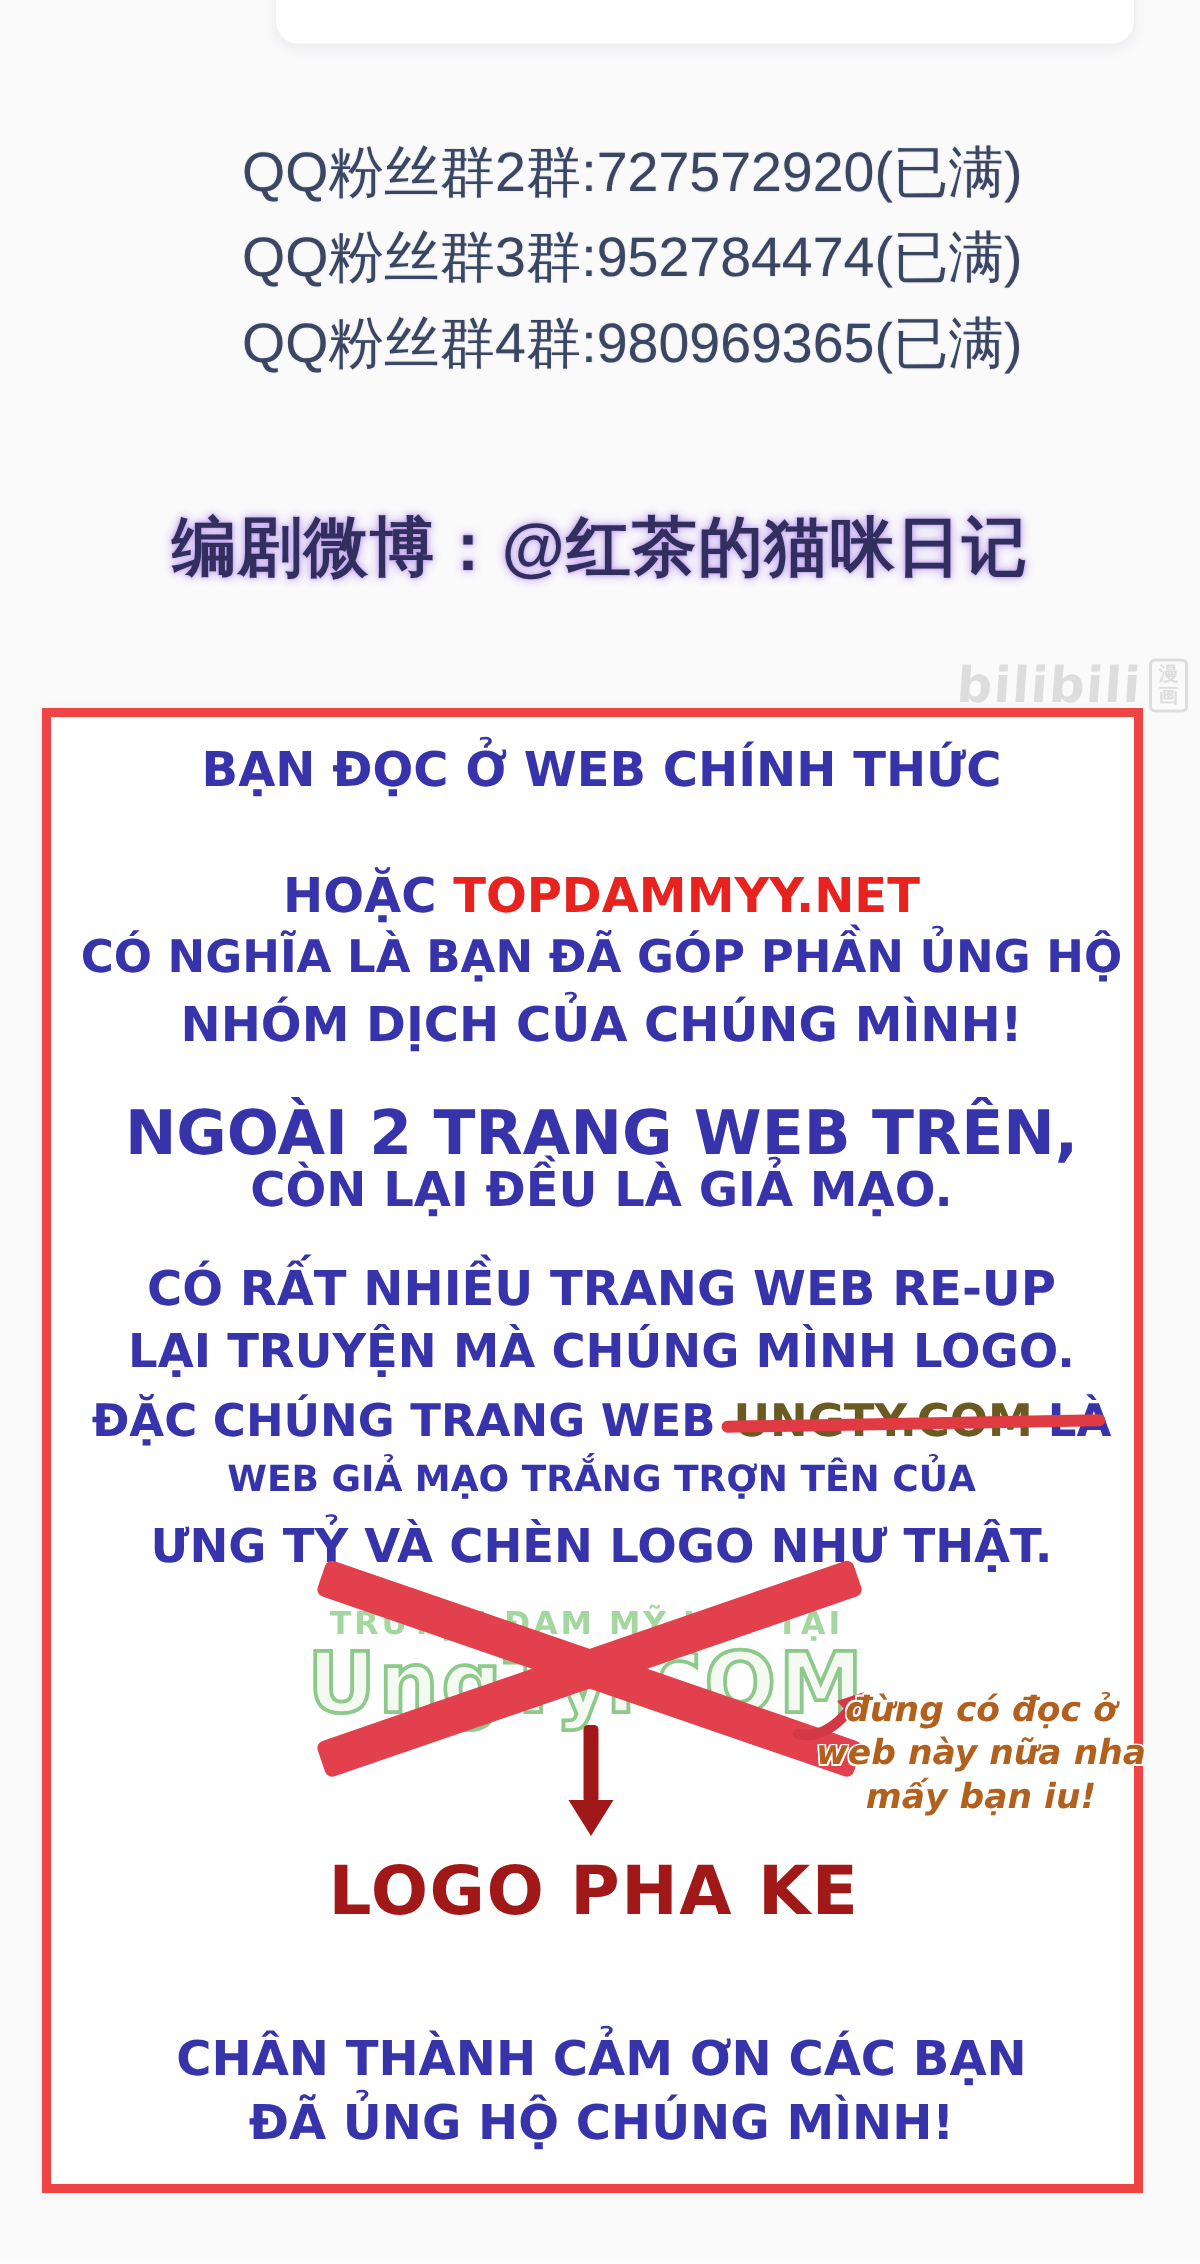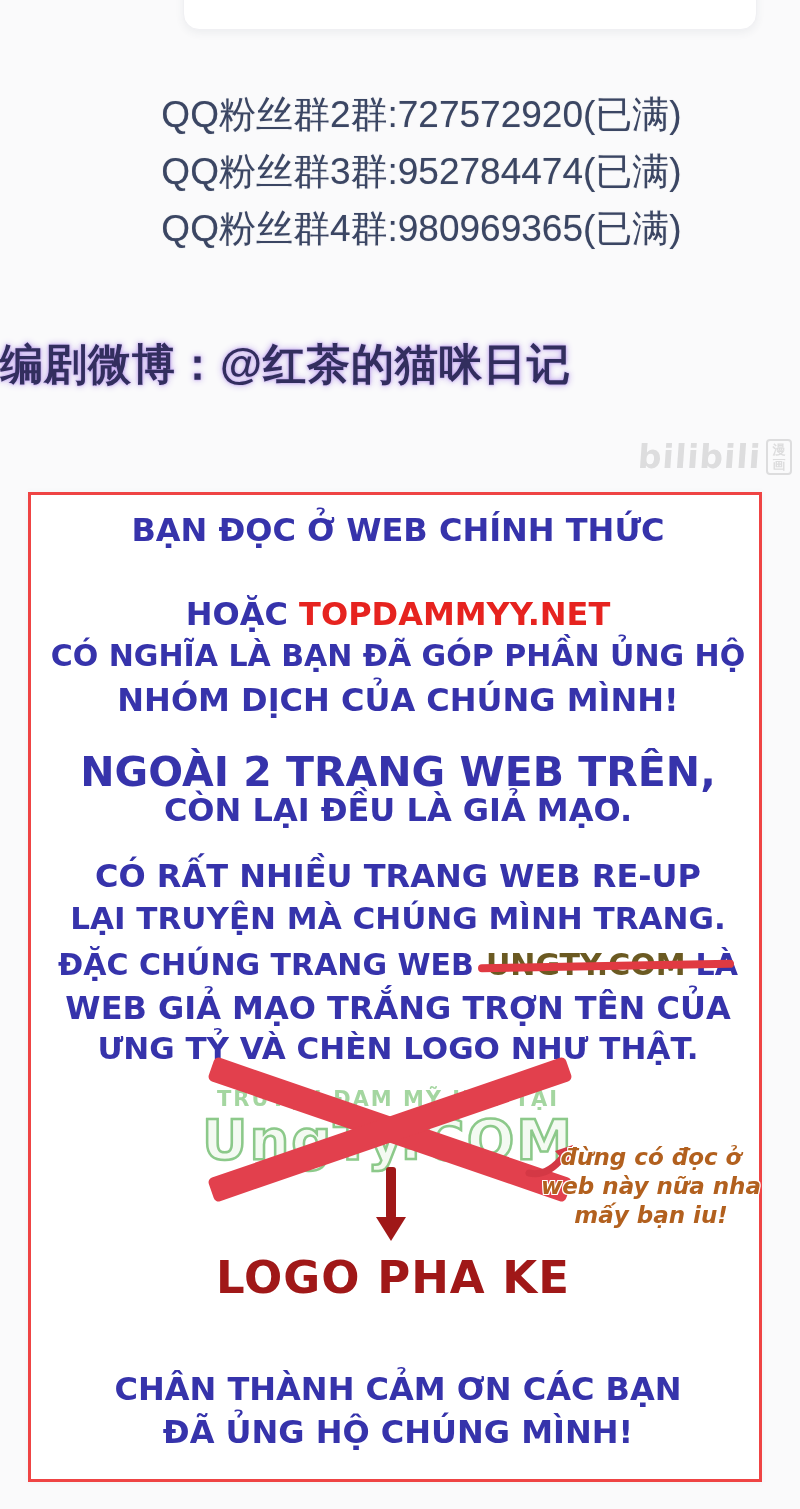--- a/index.html
+++ b/index.html
@@ -28,21 +28,21 @@
     font-family:"Liberation Sans", sans-serif;
     font-size:37px; line-height:57px; font-weight:500;
     color:#3b4663;
     text-shadow:0 0 1px rgba(59,70,99,.35);
     padding-left:43px;
   }
 
   
   .weibo-line {
     position:absolute; left:0; top:336px; width:800px;
-    text-align:left;
+    text-align:center;
     font-family:"Liberation Sans", sans-serif;
     font-size:43px; font-weight:bold;
     color:#322e5e;
     text-shadow:0 0 7px rgba(187,157,236,.95), 0 0 3px rgba(187,157,236,.85), 0 0 1px rgba(187,157,236,.8);
     letter-spacing:1px;
   }
 
   
   .bili-mark {
     position:absolute; right:8px; top:437px;
@@ -56,43 +56,43 @@
   }
   .bili-box {
     width:26px; text-align:center;
     border:2px solid #dcdcdd; border-radius:4px;
     font-size:13px; line-height:15px; color:#dcdcdd; font-weight:bold;
     padding:1px 0;
   }
 
   
   .panel {
-    position:absolute; left:28px; top:492px; width:734px; height:990px;
+    position:absolute; left:28px; top:472px; width:734px; height:990px;
     background:#ffffff;
-    border:3px solid #ef4444;
+    border:6px solid #ef4444;
     box-shadow:0 0 6px rgba(80,90,110,0.05);
   }
   .vn {
     position:absolute; left:0; width:734px; text-align:center;
     font-family:"DejaVu Sans", sans-serif; font-weight:bold;
     white-space:nowrap; letter-spacing:0;
   }
   .blue { color:#3633ab; }
   .red  { color:#e6231f; }
   .t-heading { top:16px;  font-size:32px; }
   .t-urls    { top:58px;  font-size:28px; }
   .t-hoac3   { top:100px; font-size:32px; }
   .t-sup1    { top:143px; font-size:30px; }
   .t-sup2    { top:186px; font-size:32px; }
   .t-only1   { top:253px; font-size:41px; }
   .t-only2   { top:296px; font-size:32px; }
   .t-warn1   { top:362px; font-size:32px; }
   .t-warn2   { top:405px; font-size:31px; }
   .t-warn3   { top:452px; font-size:30px; }
-  .t-warn4   { top:494px; font-size:32px; }
+  .t-warn4   { top:494px; font-size:24px; }
   .t-warn5   { top:535px; font-size:31px; }
   .t-thanks1 { top:875px; font-size:32px; }
   .t-thanks2 { top:918px; font-size:32px; }
 
   .strike-site {
     color:#6b5a22; position:relative; margin:0 10px 0 12px; display:inline-block;
   }
   .strike-site::after {
     content:""; position:absolute; left:-8px; right:-48px; top:44%;
     height:8px; background:#e03a42; border-radius:4px;
@@ -178,21 +178,21 @@
 
   <div class="vn t-hoac3"><span class="blue">HOẶC </span><span class="red">TOPDAMMYY.NET</span></div>
 
   <div class="vn blue t-sup1">CÓ NGHĨA LÀ BẠN ĐÃ GÓP PHẦN ỦNG HỘ</div>
   <div class="vn blue t-sup2">NHÓM DỊCH CỦA CHÚNG MÌNH!</div>
 
   <div class="vn blue t-only1">NGOÀI 2 TRANG WEB TRÊN,</div>
   <div class="vn blue t-warn1">CÓ RẤT NHIỀU TRANG WEB RE-UP</div>
 
   <div class="vn blue t-only2">CÒN LẠI ĐỀU LÀ GIẢ MẠO.</div>
-  <div class="vn blue t-warn2">LẠI TRUYỆN MÀ CHÚNG MÌNH TRANG.</div>
+  <div class="vn blue t-warn2">LẠI TRUYỆN MÀ CHÚNG MÌNH LOGO.</div>
 
   <div class="vn blue t-warn3"><span>ĐẶC CHÚNG TRANG WEB</span><span class="strike-site">UNGTY.COM</span><span>LÀ</span></div>
 
   <div class="vn blue t-warn4">WEB GIẢ MẠO TRẮNG TRỢN TÊN CỦA</div>
   <div class="vn blue t-warn5">ƯNG TỶ VÀ CHÈN LOGO NHƯ THẬT.</div>
 
   <div class="logo-scene">
     <div class="fake-caption">TRUYỆN ĐAM MỸ HAY TẠI</div>
     <div class="fake-name">UngTy.COM</div>
 

